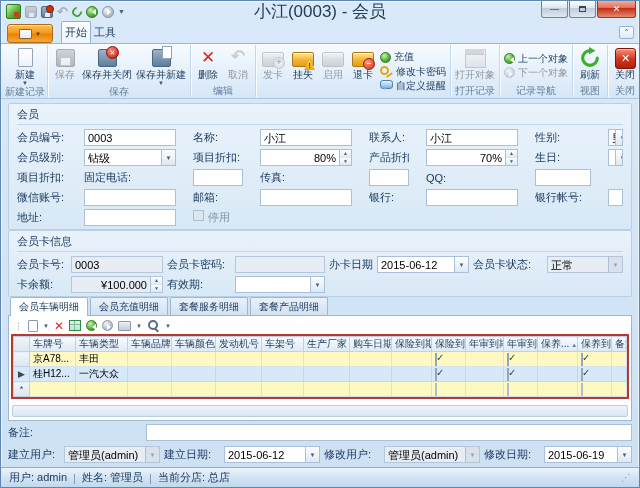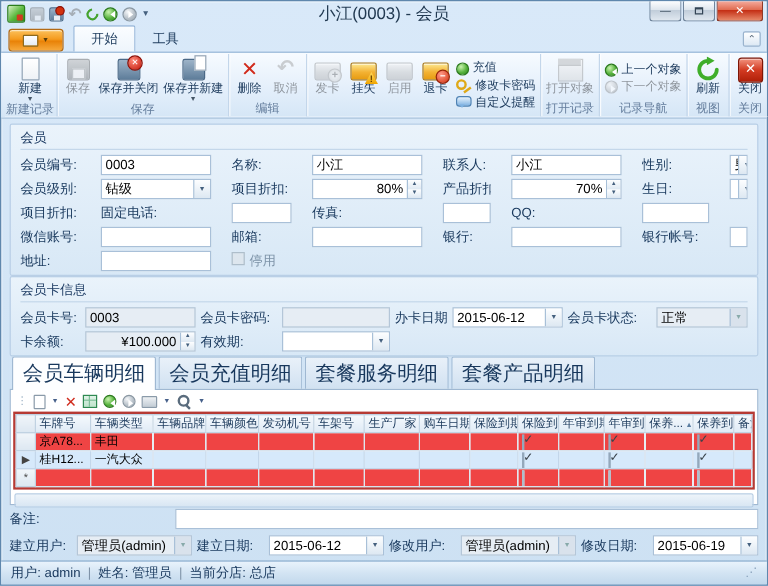--- a/index.html
+++ b/index.html
@@ -15,31 +15,31 @@
 .mfloppy::after{content:"";position:absolute;left:3px;top:6px;width:5px;height:4px;background:#e9eef3}
 .mfloppy.dis{opacity:.45;filter:grayscale(1)}
 .mfloppy.badge::before{content:"";position:absolute;right:-2px;top:-2px;width:6px;height:6px;border-radius:50%;background:#d2310e;border:1px solid #8e0f05}
 .mundo{font-size:13px;color:#a6aeb6;line-height:12px;font-weight:bold}
 .mrefresh{width:10px;height:10px;border:2px solid #45a32f;border-top-color:transparent;border-radius:50%;transform:rotate(40deg)}
 .orb{width:12px;height:12px;border-radius:50%;background:radial-gradient(circle at 35% 30%,#c9f3ae,#57b33e 55%,#2f8420);border:1px solid #2c7a1e;position:relative;flex:0 0 auto}
 .orb.gray{background:radial-gradient(circle at 35% 30%,#f5f7f9,#b9c2ca 55%,#98a4ae);border-color:#8a97a2}
 .orb.aL::after{content:"";position:absolute;left:2px;top:2.5px;border:3px solid transparent;border-right:4px solid #fff}
 .orb.aR::after{content:"";position:absolute;left:4px;top:2.5px;border:3px solid transparent;border-left:4px solid #fff}
 .qcaret{font-size:7px;color:#44607e}
-.title{position:absolute;left:0;right:0;text-align:center;font-size:14px;color:#223a52;pointer-events:none}
+.title{position:absolute;left:0;right:0;text-align:center;font-size:17px;color:#223a52;pointer-events:none}
 .winbtns{margin-left:auto;display:flex;align-self:flex-start}
 .wbtn{width:27px;height:17px;border:1px solid #70849b;border-top:none;background:linear-gradient(#fcfdfe,#dde5ed 45%,#c0ccd9 46%,#e0e8f0);border-radius:0 0 3px 3px;display:flex;align-items:center;justify-content:center;font-size:9px;color:#345;margin-left:1px}
 .wbtn.close{width:39px;background:linear-gradient(#f5ab9d,#e06b50 45%,#c32c12 46%,#e78a6b);color:#fff;font-weight:bold;border-color:#8e3a28}
 .maxglyph{width:7px;height:6px;border:1px solid #345;border-top-width:2px}
 
 .tabrow{height:21px;display:flex;align-items:flex-end;padding:0 0 0 6px;position:relative;flex:0 0 auto}
 .appbtn{width:46px;height:19px;margin:0 8px 0 0;border-radius:3px;background:linear-gradient(#fbc15c,#f59b1e 45%,#e98207 55%,#f6a93c);border:1px solid #b36a14;display:flex;align-items:center;justify-content:center;gap:3px;box-shadow:inset 0 1px 0 rgba(255,255,255,.6)}
 .appglyph{width:13px;height:10px;background:linear-gradient(#fff,#e4ebf3);border:1px solid #8a6a20;border-radius:1px}
 .appcaret{font-size:6px;color:#5a3c08}
-.rtab{padding:3px 14px 3px;font-size:11px;color:#1c3a5c;border-radius:2px 2px 0 0}
+.rtab{padding:3px 3px 3px;font-size:11px;color:#1c3a5c;border-radius:2px 2px 0 0}
 .rtab.active{background:linear-gradient(#fbfdff,#eef5fc);border:1px solid #8fb0d4;border-bottom:none}
 .ribbon-min{position:absolute;right:5px;top:4px;width:15px;height:13px;border:1px solid #9ab3cd;border-radius:2px;background:linear-gradient(#fff,#dce8f4);color:#567;font-size:8px;text-align:center;line-height:11px}
 
 .ribbon{height:56px;display:flex;align-items:stretch;background:linear-gradient(#f7fbff,#e4effb 55%,#d5e6f6);border-top:1px solid #98b7d8;border-bottom:1px solid #aec6de;padding:1px 2px;flex:0 0 auto}
 .rgroup{display:flex;flex-direction:column;border-right:1px solid #c3d6ea;box-shadow:1px 0 0 rgba(255,255,255,.8);padding:0 2px}
 .rbtns{flex:1;display:flex;align-items:stretch;justify-content:center;padding-top:1px}
 .rglabel{height:12px;line-height:12px;text-align:center;font-size:10px;color:#647d9c;white-space:nowrap}
 .rbtn{min-width:30px;padding:1px 2px 0;display:flex;flex-direction:column;align-items:center;font-size:10px;color:#1c3a5c;border-radius:2px}
 .rbtn .blabel{white-space:nowrap;line-height:11px}
 .rbtn .bcaret{font-size:6px;color:#456;line-height:6px}
@@ -83,40 +83,40 @@
 .dd{width:14px;border-left:1px solid #a8c0d8;background:linear-gradient(#fdfeff,#dde8f2);display:flex;align-items:center;justify-content:center;font-size:6px;color:#44607e;flex:0 0 auto}
 .dd.ro{background:#d9e2ec;color:#8aa}
 .spin{width:12px;border-left:1px solid #a8c0d8;display:flex;flex-direction:column;flex:0 0 auto}
 .spin span{flex:1;font-size:5px;color:#44607e;text-align:center;line-height:7px;background:linear-gradient(#fdfeff,#dde8f2)}
 .ckrow{display:flex;align-items:flex-start;gap:4px;grid-column:3/5}
 .ckbox{width:11px;height:11px;border:1px solid #aebecb;background:#dde6ee}
 .cklabel{font-size:11px;color:#7d93a8}
 
 .detail{flex:1;min-height:0;display:flex;flex-direction:column;margin-bottom:3px}
 .dtabs{display:flex;gap:2px;padding-left:2px;flex:0 0 auto}
-.dtab{padding:2px 8px 2px;font-size:17px;color:#17375c;background:linear-gradient(#e9f1f9,#d0e1f1);border:1px solid #9fb8d2;border-bottom:none;border-radius:2px 2px 0 0}
+.dtab{padding:2px 8px 2px;font-size:10px;color:#17375c;background:linear-gradient(#e9f1f9,#d0e1f1);border:1px solid #9fb8d2;border-bottom:none;border-radius:2px 2px 0 0}
 .dtab.active{background:#fdfeff;position:relative;z-index:2}
 .dpanel{flex:1;min-height:0;background:#fff;border:1px solid #9fb8d2;margin-top:-1px;padding:1px 2px;display:flex;flex-direction:column}
 .gtb{height:17px;display:flex;align-items:center;gap:5px;padding:1px 3px;flex:0 0 auto}
 .tgrip{color:#9ab0c4;font-size:9px}
 .tpage{width:10px;height:12px;background:#fff;border:1px solid #8a9aa9;border-radius:1px}
 .tx{color:#d02b1d;font-weight:bold;font-size:12px;line-height:12px}
 .ttable{width:12px;height:11px;border:1px solid #2f8a52;background:linear-gradient(#dff2e6,#bfe4cc);position:relative}
 .ttable::before{content:"";position:absolute;left:0;right:0;top:3px;height:1px;background:#7fbf99}
 .ttable::after{content:"";position:absolute;left:4px;top:0;bottom:0;width:1px;background:#7fbf99}
 .tprint{width:13px;height:10px;background:linear-gradient(#eef1f4,#c2ccd5);border:1px solid #8a9aa9;border-radius:1px}
 .tmag{width:13px;height:13px;position:relative}
 .tmag::before{content:"";position:absolute;left:1px;top:1px;width:6px;height:6px;border:2px solid #5a6c7d;border-radius:50%}
 .tmag::after{content:"";position:absolute;right:1px;bottom:1px;width:5px;height:2px;background:#5a6c7d;transform:rotate(45deg)}
 .tcaret{font-size:6px;color:#46608a}
 .orb.sm{width:11px;height:11px}
 .redbox{border:2px solid #b63a34;flex:0 0 auto}
 table.grid{width:100%;border-collapse:collapse;table-layout:fixed;font-size:10px}
 .grid th{background:linear-gradient(#f4f9fd,#dfeaf5);border:1px solid #c0d2e2;height:15px;color:#1c3a5c;font-weight:normal;text-align:left;padding:0 3px;white-space:nowrap;overflow:hidden}
-.grid td{border:1px solid #d7e2ec;height:15px;padding:0 3px;white-space:nowrap;overflow:hidden;color:#000;background:#ef4444}
+.grid td{border:1px solid #d7e2ec;height:15px;padding:0 3px;white-space:nowrap;overflow:hidden;color:#000;background:#fef9c3}
 .grid tr.cur td{background:#d6e9fb;border-color:#c3d6ea}
 .grid .sel{background:linear-gradient(#f0f5fa,#dce7f1);border:1px solid #c0d2e2;text-align:center;padding:0;color:#444;font-size:9px}
 .sortup{font-size:6px;color:#5a7da0;margin-left:2px}
 .cb{width:11px;height:11px;margin:1px auto;border:1px solid #94a8bb;background:linear-gradient(#fff,#f0f4f8);position:relative}
 .cb.on::after{content:"✓";position:absolute;left:0;right:0;top:-2px;font-size:10px;font-weight:bold;color:#39424a;text-align:center}
 .cb.dis{background:#d9e2ec;border-color:#aebecb}
 .gridfill{flex:1}
 .pstrip{height:12px;background:linear-gradient(#eef4fa,#d8e6f3);border:1px solid #b7cde4;border-radius:2px;margin:3px 1px 2px;flex:0 0 auto}
 
 .remrow{display:grid;grid-template-columns:138px 1fr;align-items:center;margin-bottom:5px;flex:0 0 auto}

